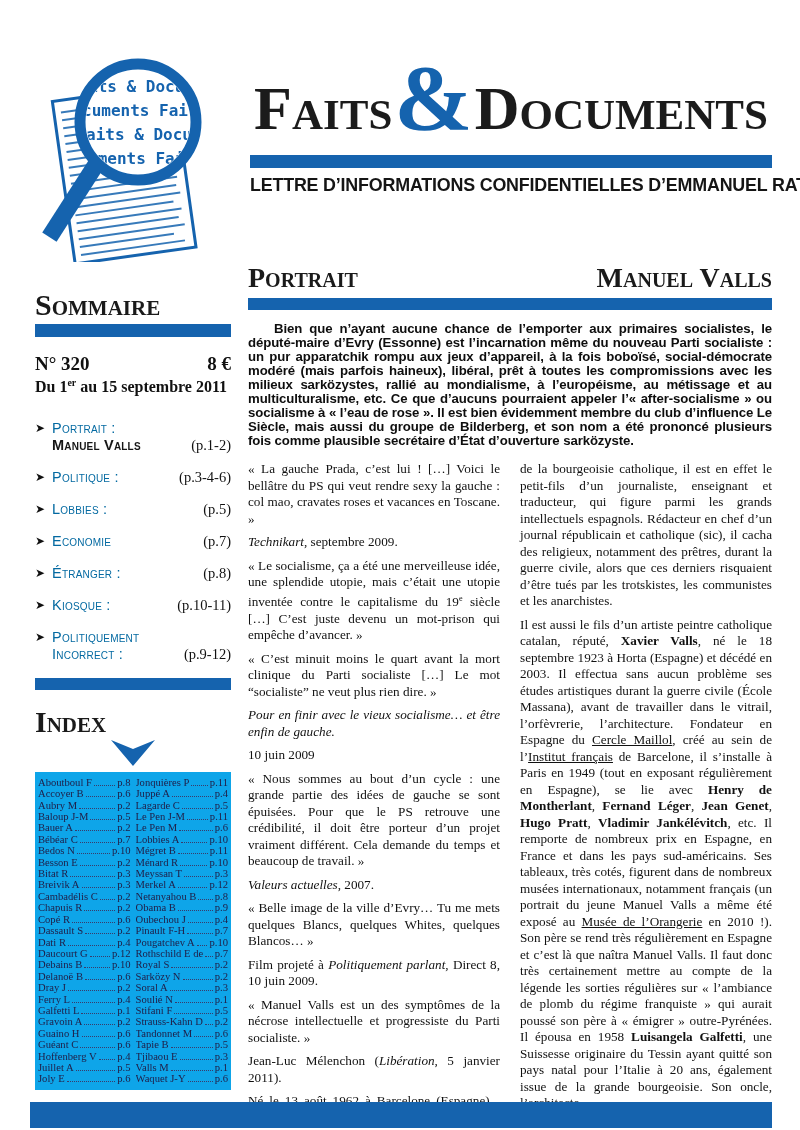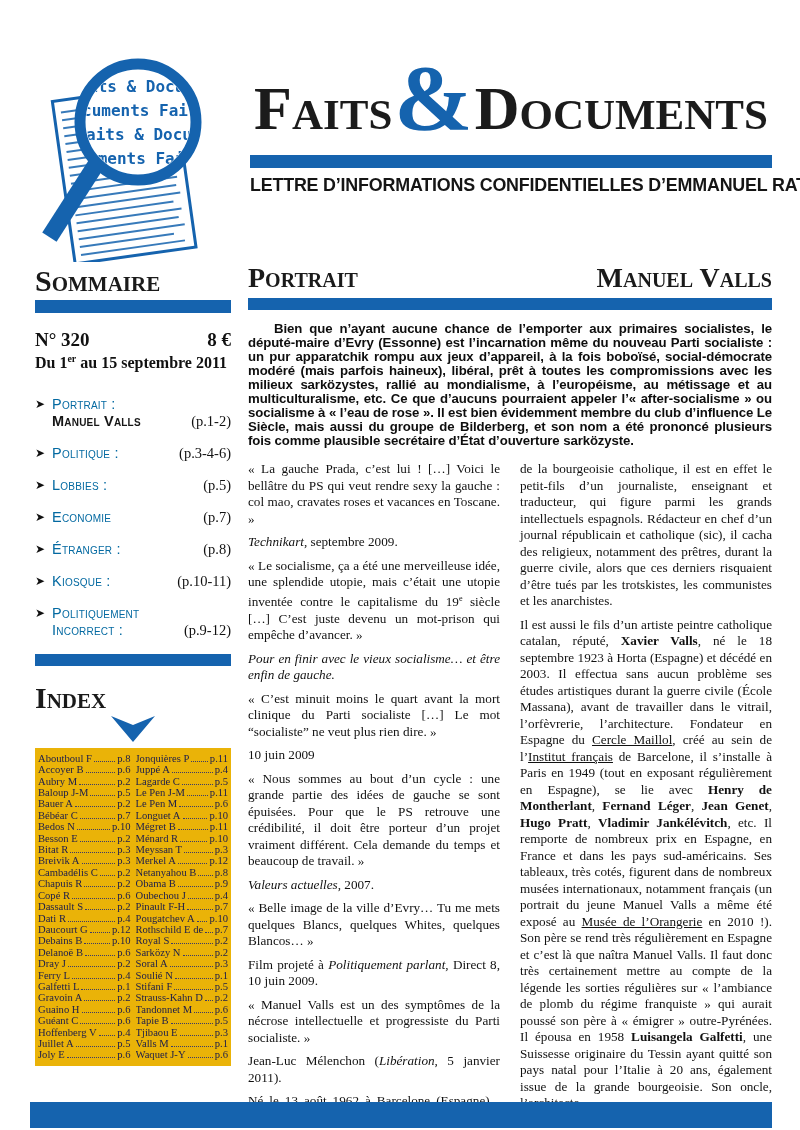--- a/index.html
+++ b/index.html
@@ -12,37 +12,37 @@
   .masthead{position:absolute;left:250px;top:60px;width:522px;}
   .mast-title{display:flex;align-items:baseline;justify-content:center;
     font-weight:bold;font-variant:small-caps;font-size:62px;line-height:1;color:#1b1b1b;white-space:nowrap;}
   .amp{font-size:94px;color:var(--accent);font-weight:bold;line-height:.8;margin:0 2px;}
   .mast-bar{height:13px;background:var(--accent);margin-top:16px;}
   .mast-sub{margin-top:6px;font-family:"Liberation Sans",sans-serif;font-weight:bold;font-size:19px;
     letter-spacing:-.2px;white-space:nowrap;transform:scaleX(.94);transform-origin:left center;color:#151515;}
 
   
   .sidebar{position:absolute;left:35px;top:266px;width:196px;}
-  .side-h{font-size:30px;font-weight:bold;font-variant:small-caps;line-height:1;color:#1a1a1a;}
+  .side-h{font-size:30px;font-weight:bold;font-variant:small-caps;line-height:1;color:#1a1a1a;margin-top:24px;}
   .side-bar{height:13px;background:var(--accent);margin-top:4px;}
   .issue-row{display:flex;justify-content:space-between;font-weight:bold;font-size:19px;margin-top:16px;}
   .issue-date{font-weight:bold;font-size:16px;margin-top:2px;}
   .s-list{margin-top:24px;}
   .s-item{display:flex;margin-bottom:15px;font-family:"Liberation Sans",sans-serif;}
   .s-bullet{font-size:12px;margin-right:7px;line-height:17px;color:#111;}
   .s-body{flex:1;}
   .s-row{display:flex;justify-content:space-between;align-items:baseline;line-height:17px;}
   .s-label,.s-label2{font-variant:small-caps;font-size:14.5px;color:#0369a1;letter-spacing:.2px;}
   .s-strong{color:#161616;font-weight:bold;}
   .s-pages{font-family:"Liberation Serif",serif;font-size:14.5px;color:#111;text-align:right;}
 
   .index-bar{height:12px;background:var(--accent);margin-top:6px;}
   .index-h{font-size:30px;font-weight:bold;font-variant:small-caps;margin-top:16px;line-height:1.05;color:#1a1a1a;}
   .index-arrow{display:block;margin:2px auto 6px;}
-  .index-table{background:#eab308;display:flex;gap:5px;padding:5px 3px;}
+  .index-table{background:#0ea5e9;display:flex;gap:5px;padding:5px 3px;}
   .ix-col{flex:1;min-width:0;}
   .ix-row{display:flex;align-items:baseline;font-size:10.6px;line-height:11.4px;color:#20204a;white-space:nowrap;}
   .ix-name{overflow:hidden;}
   .ix-leader{flex:1;border-bottom:1px dotted #3a3a6a;margin:0 2px;height:8px;min-width:4px;}
 
   
   .main{position:absolute;left:248px;top:264px;width:524px;height:838px;overflow:hidden;}
   .main-head{display:flex;justify-content:space-between;align-items:baseline;
     font-size:28px;font-weight:bold;font-variant:small-caps;line-height:1;color:#1a1a1a;}
   .main-bar{height:12px;background:var(--accent);margin-top:6px;}
@@ -395,21 +395,21 @@
     <span class="ix-page">p.11</span>
   </div>
 
   <div class="ix-row">
     <span class="ix-name">Le Pen M</span>
     <span class="ix-leader"></span>
     <span class="ix-page">p.6</span>
   </div>
 
   <div class="ix-row">
-    <span class="ix-name">Longuet A</span>
+    <span class="ix-name">Lobbies A</span>
     <span class="ix-leader"></span>
     <span class="ix-page">p.10</span>
   </div>
 
   <div class="ix-row">
     <span class="ix-name">Mégret B</span>
     <span class="ix-leader"></span>
     <span class="ix-page">p.11</span>
   </div>
 
@@ -541,22 +541,22 @@
       <span>Portrait</span>
       <span>Manuel Valls</span>
     </div>
     <div class="main-bar"></div>
     <p class="intro">Bien que n’ayant aucune chance de l’emporter aux primaires socialistes, le député-maire d’Evry (Essonne) est l’incarnation même du nouveau Parti socialiste : un pur apparatchik rompu aux jeux d’appareil, à la fois boboïsé, social-démocrate modéré (mais parfois haineux), libéral, prêt à toutes les compromissions avec les milieux sarközystes, rallié au mondialisme, à l’européisme, au métissage et au multiculturalisme, etc. Ce que d’aucuns pourraient appeler l’« after-socialisme » ou socialisme à « l’eau de rose ». Il est bien évidemment membre du club d’influence Le Siècle, mais aussi du groupe de Bilderberg, et son nom a été prononcé plusieurs fois comme plausible secrétaire d’État d’ouverture sarközyste.</p>
     <div class="cols">
       <div class="article-col">
           <p class="body-p"><span>« La gauche Prada, c’est lui ! […] Voici le bellâtre du PS qui veut rendre sexy la gauche : col mao, cravates roses et vacances en Toscane. »</span></p>
           <p class="body-p"><span style="font-style: italic;">Technikart</span><span>, septembre 2009.</span></p>
           <p class="body-p"><span>« Le socialisme, ça a été une merveilleuse idée, une splendide utopie, mais c’était une utopie inventée contre le capitalisme du 19</span><span style="font-size: 0.62em; vertical-align: super;">e</span><span> siècle […] C’est juste devenu un mot-prison qui empêche d’avancer. »</span></p>
+          <p class="body-p"><span>« C’est minuit moins le quart avant la mort clinique du Parti socialiste […] Le mot “socialiste” ne veut plus rien dire. »</span></p>
           <p class="body-p"><span style="font-style: italic;">Pour en finir avec le vieux socialisme… et être enfin de gauche.</span></p>
-          <p class="body-p"><span>« C’est minuit moins le quart avant la mort clinique du Parti socialiste […] Le mot “socialiste” ne veut plus rien dire. »</span></p>
           <p class="body-p"><span>10 juin 2009</span></p>
           <p class="body-p"><span>« Nous sommes au bout d’un cycle : une grande partie des idées de gauche se sont épuisées. Pour que le PS retrouve une crédibilité, il doit être porteur d’un projet vraiment différent. Cela demande du temps et beaucoup de travail. »</span></p>
           <p class="body-p"><span style="font-style: italic;">Valeurs actuelles</span><span>, 2007.</span></p>
           <p class="body-p"><span>« Belle image de la ville d’Evry… Tu me mets quelques Blancs, quelques Whites, quelques Blancos… »</span></p>
           <p class="body-p"><span>Film projeté à </span><span style="font-style: italic;">Politiquement parlant</span><span>, </span><span style="">Direct 8</span><span>, 10 juin 2009.</span></p>
           <p class="body-p"><span>« Manuel Valls est un des symptômes de la nécrose intellectuelle et progressiste du Parti socialiste. »</span></p>
           <p class="body-p"><span>Jean-Luc Mélenchon (</span><span style="font-style: italic;">Libération</span><span>, 5 janvier 2011).</span></p>
           <p class="body-p"><span>Né le 13 août 1962 à Barcelone (Espagne) - donc dans l’Espagne franquiste, </span><span style="font-weight: bold;">Manuel Valls</span></p>
         </div>
       <div class="article-col">

